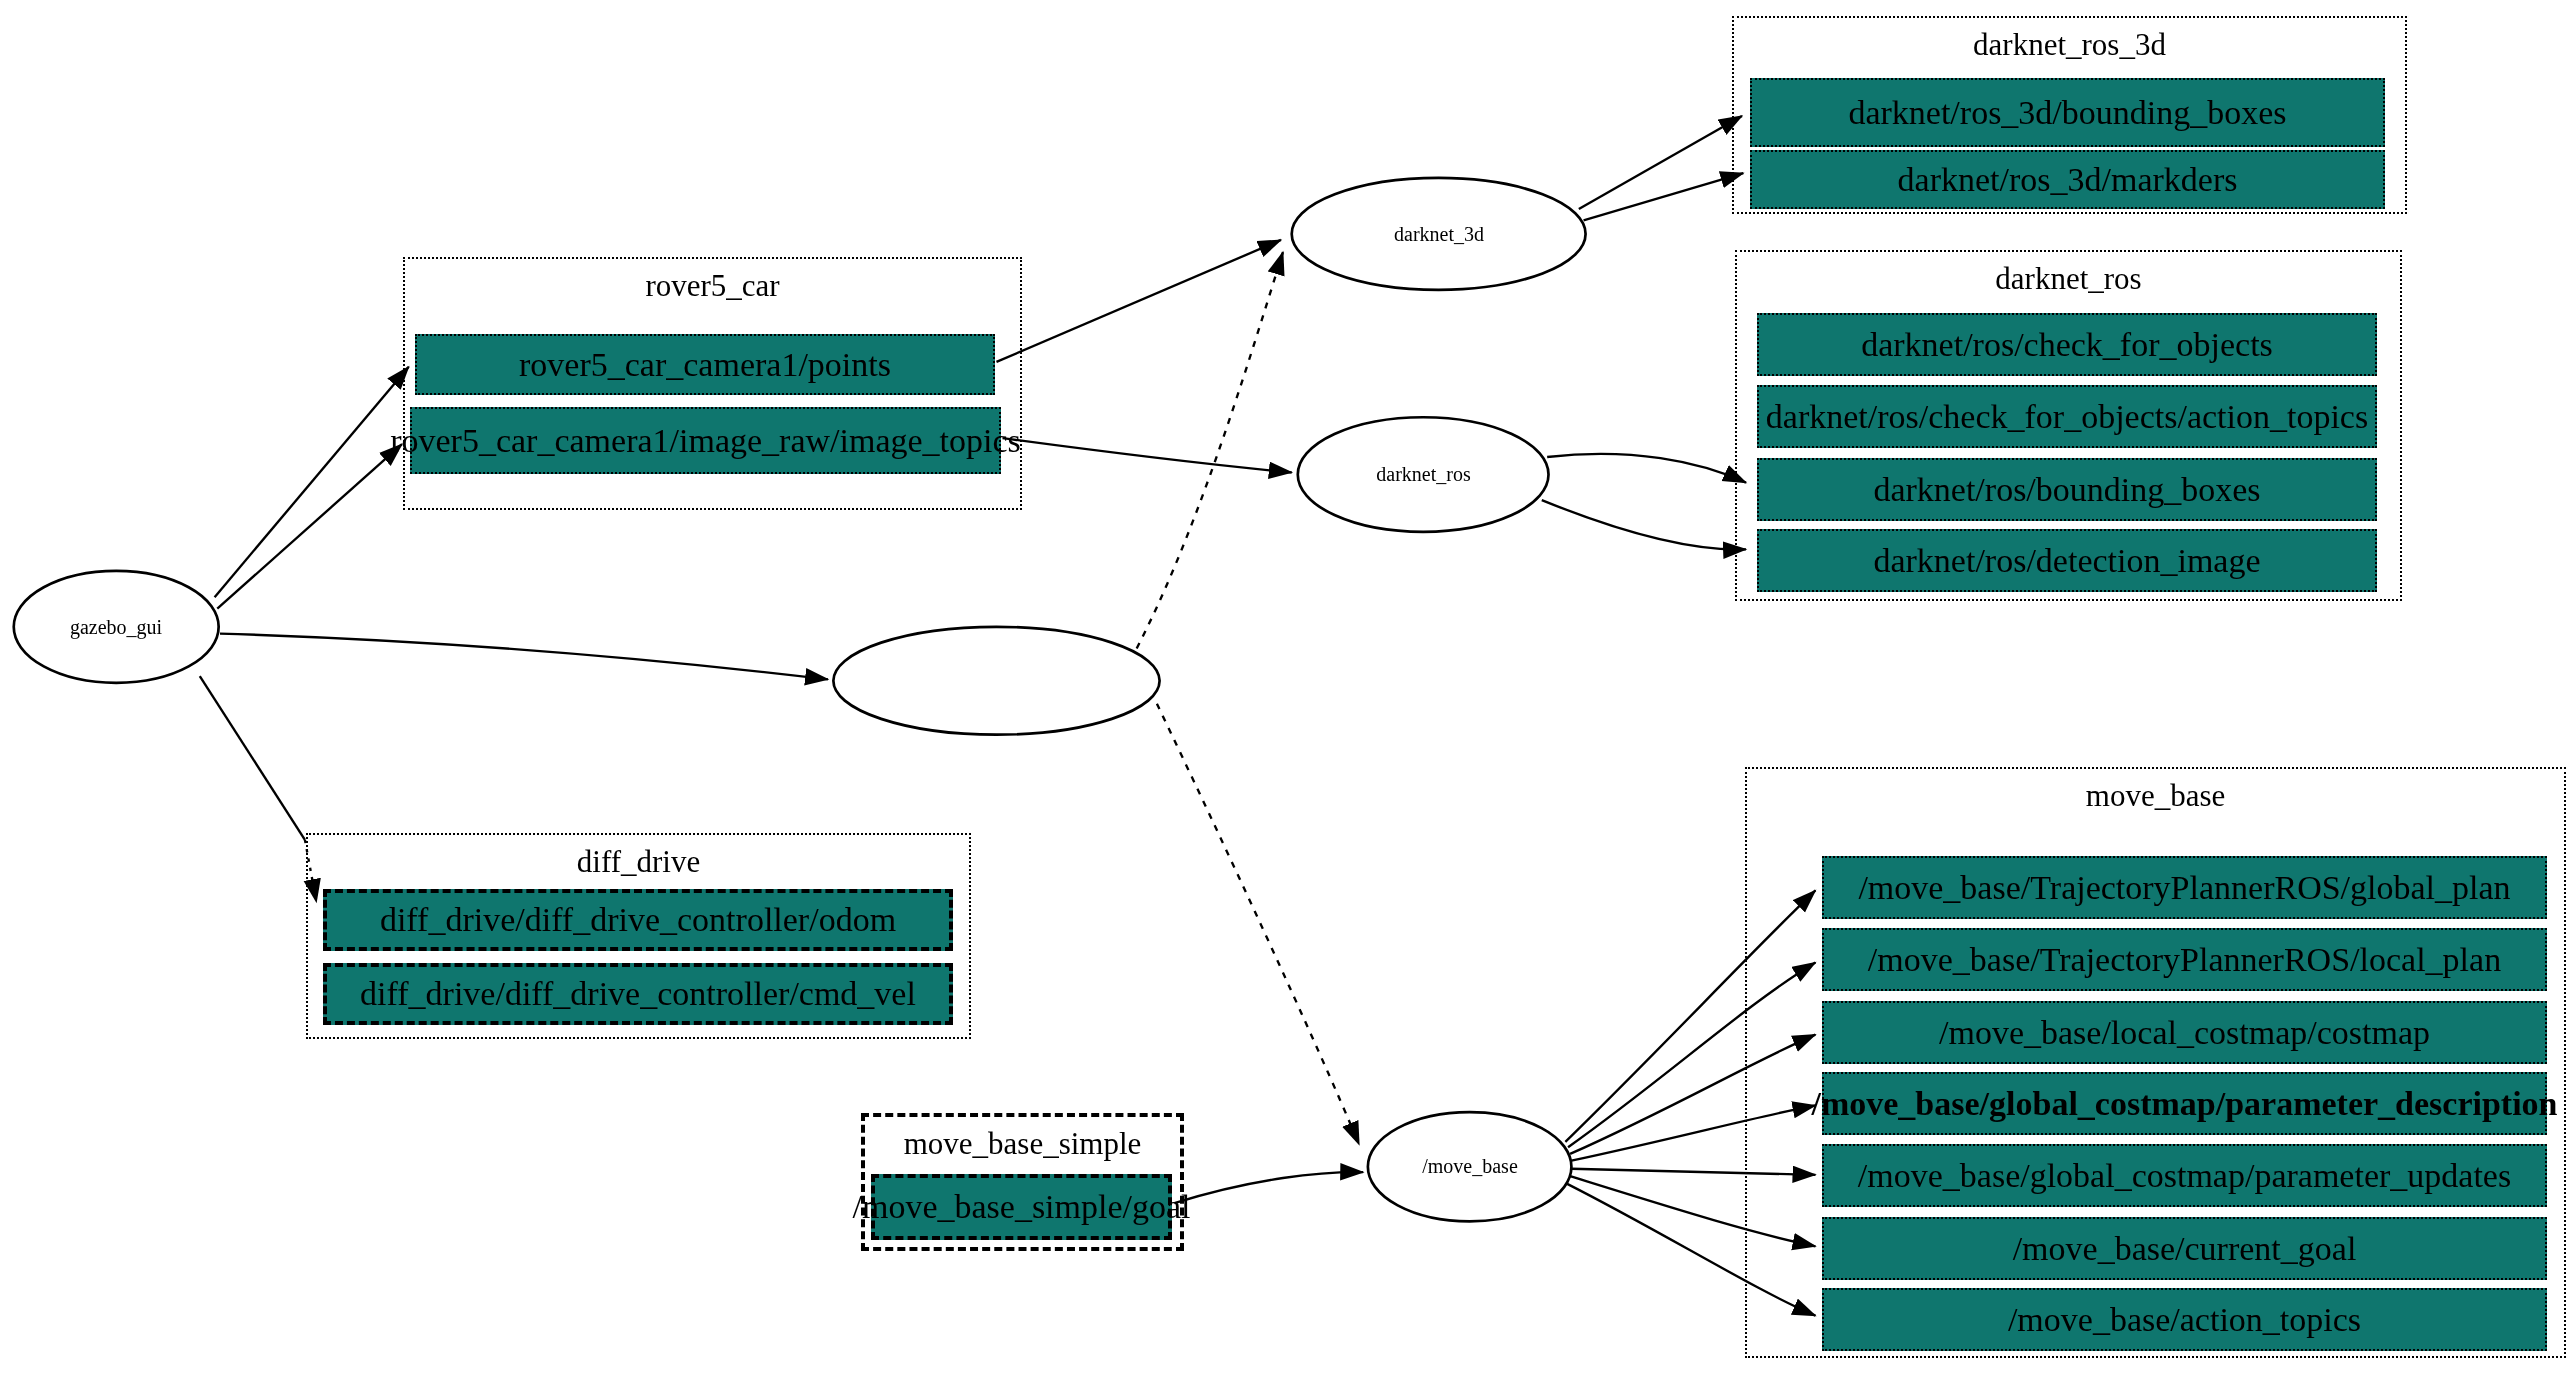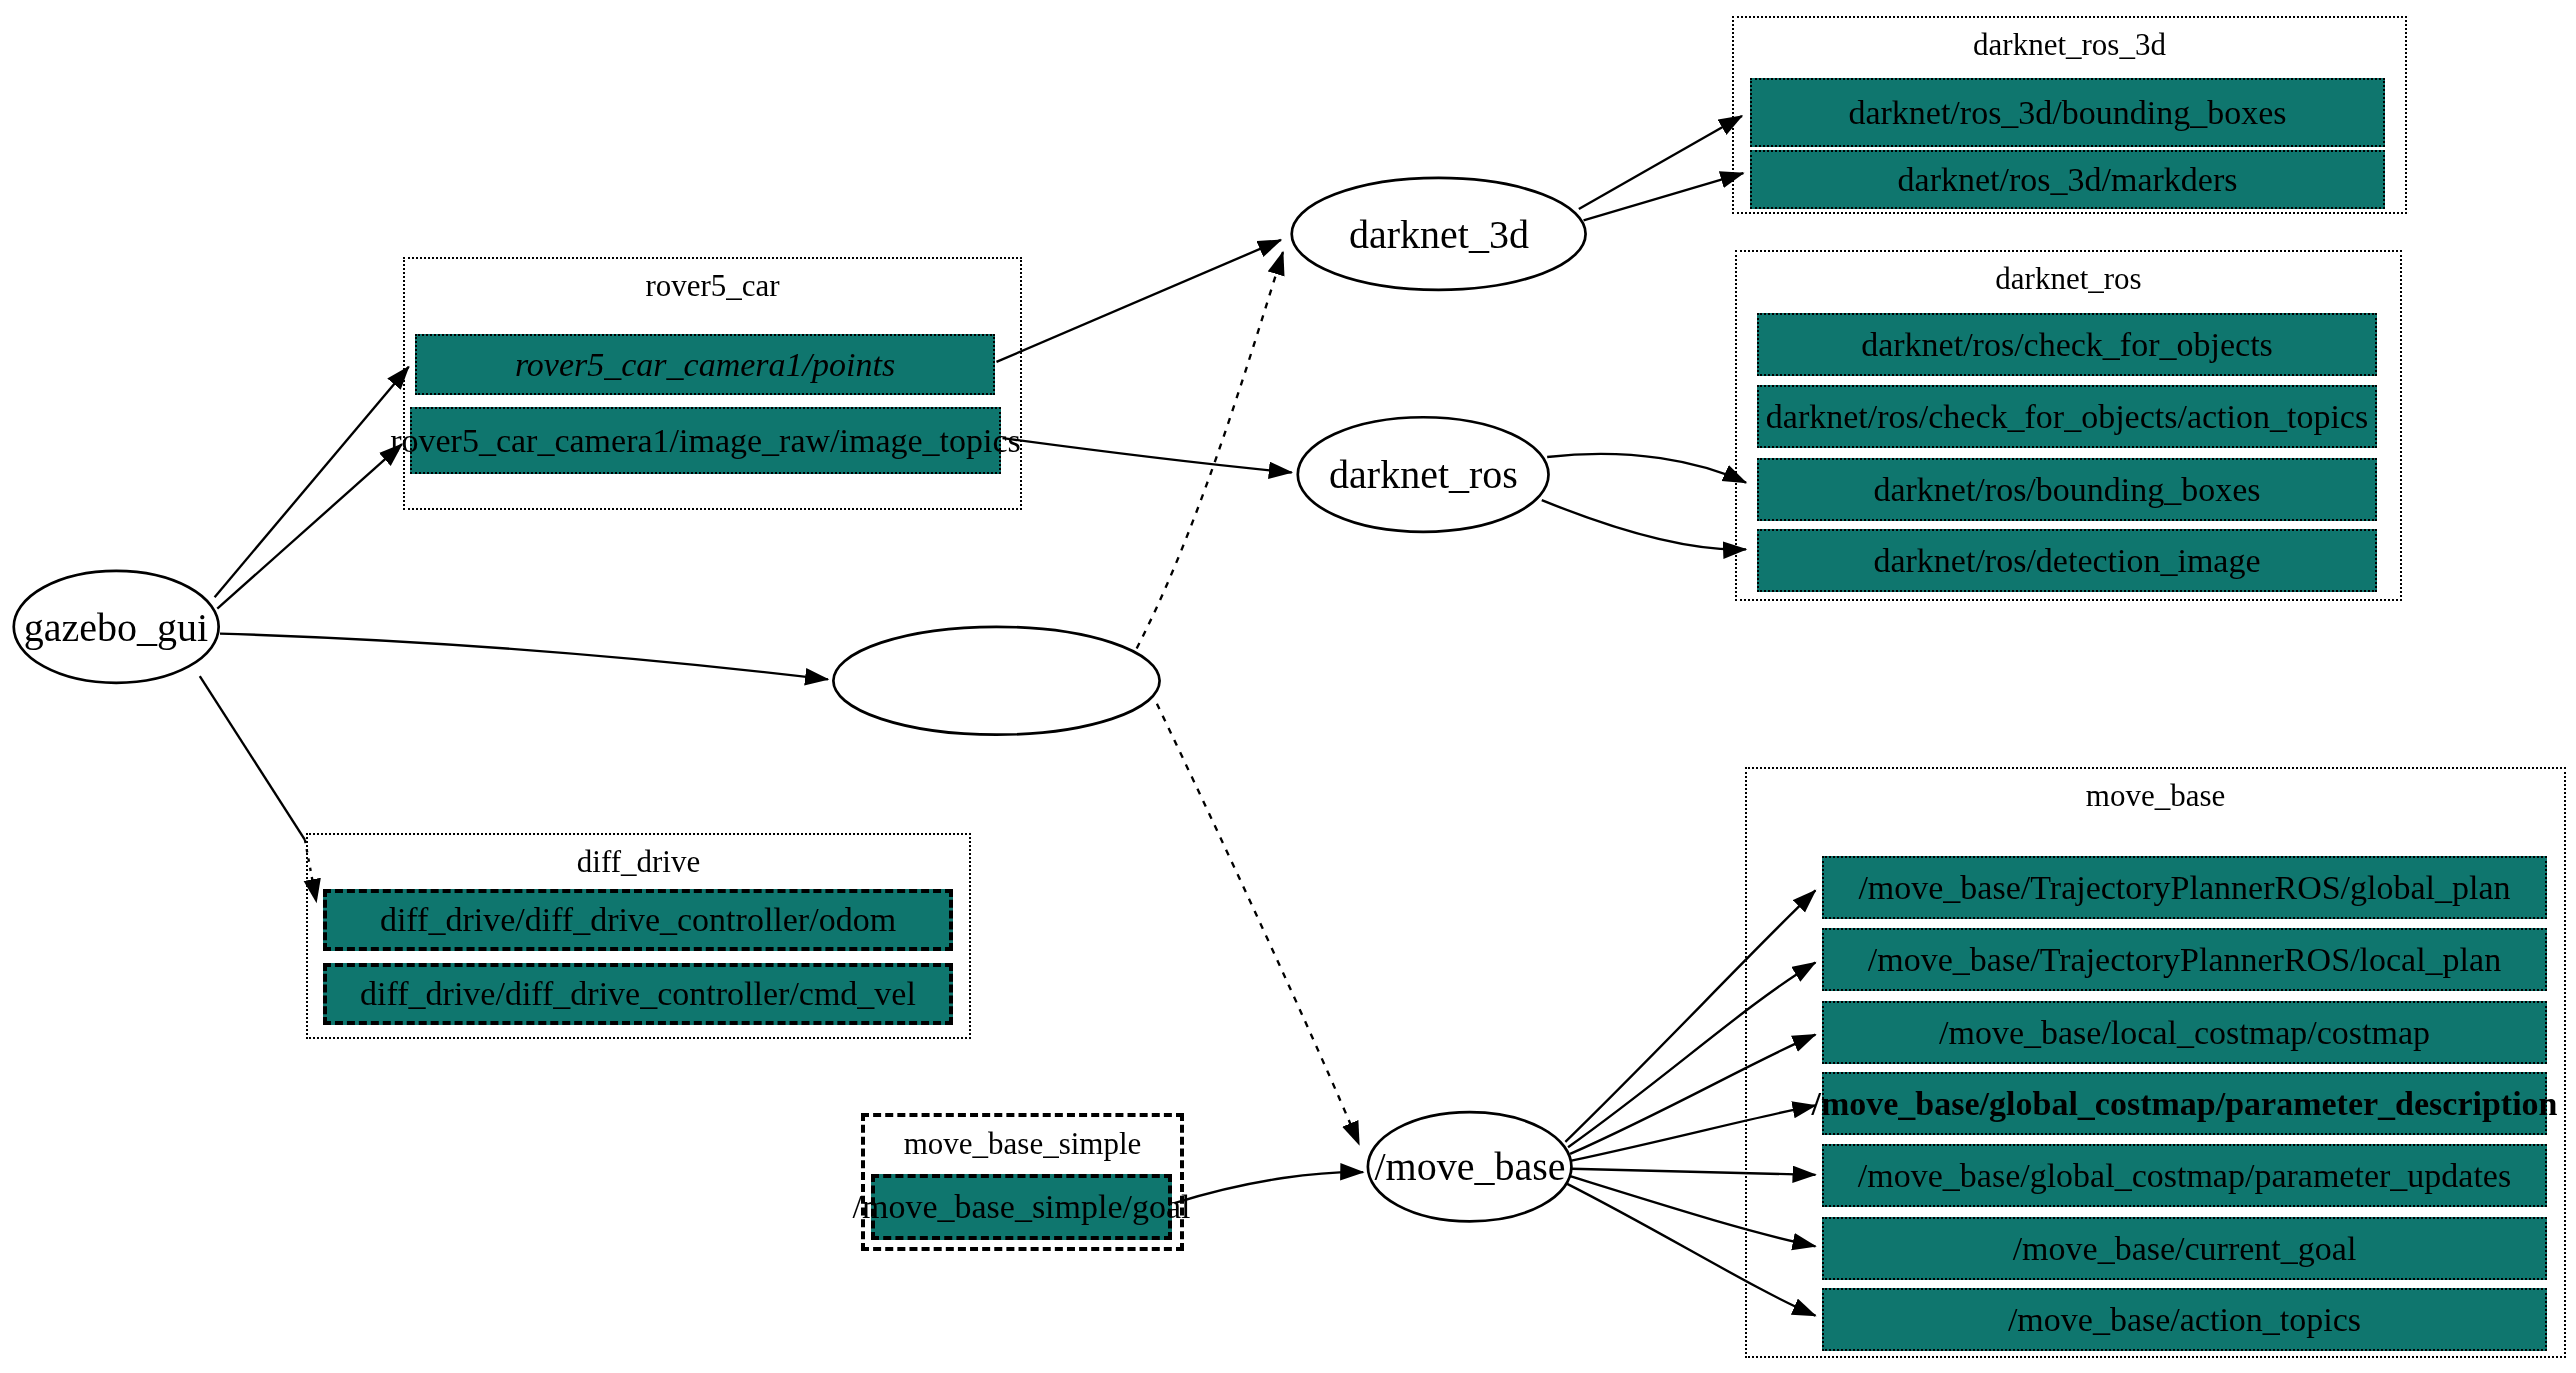--- a/index.html
+++ b/index.html
@@ -43,21 +43,21 @@
     font-size: 34px;
     white-space: nowrap;
     background: #0f766e;
   }
   .topic.big-dash { border: 4px dashed #000000; }
   .node-label {
     position: absolute;
     display: flex;
     align-items: center;
     justify-content: center;
-    font-size: 40px;
+    font-size: 20px;
     white-space: nowrap;
   }
   path.edge { fill: none; stroke: #000000; stroke-width: 3.5px; }
   path.edge.dashed { stroke-dasharray: 9 11; }
   path.edge.dotted { stroke-dasharray: 5 9; }
   ellipse.node-shape { fill: #ffffff; stroke: #000000; stroke-width: 4px; }
 </style>
 </head>
 <body>
 
@@ -95,21 +95,21 @@
     <path class="edge" d="M 2329 1712 C 2480 1645 2600 1575 2693 1535" marker-end="url(#arr)"></path>
     <path class="edge" d="M 2331 1722 C 2490 1688 2600 1658 2693 1640" marker-end="url(#arr)"></path>
     <path class="edge" d="M 2331 1734 C 2490 1738 2600 1741 2693 1743" marker-end="url(#arr)"></path>
     <path class="edge" d="M 2329 1745 C 2480 1792 2600 1830 2693 1849" marker-end="url(#arr)"></path>
     <path class="edge" d="M 2324 1756 C 2470 1830 2600 1912 2693 1952" marker-end="url(#arr)"></path>
   </svg>
 
   <div class="cluster" style="left:403px;top:257px;width:619px;height:253px;">
     <div class="cluster-title">rover5_car</div>
   </div>
-  <div class="topic" style="left:415px;top:334px;width:580px;height:61px;font-style:italic;">rover5_car_camera1/points</div>
+  <div class="topic" style="left:415px;top:334px;width:580px;height:61px;">rover5_car_camera1/points</div>
   <div class="topic" style="left:410px;top:407px;width:591px;height:67px;">rover5_car_camera1/image_raw/image_topics</div>
 
   <div class="cluster" style="left:1732px;top:16px;width:675px;height:198px;">
     <div class="cluster-title">darknet_ros_3d</div>
   </div>
   <div class="topic" style="left:1750px;top:78px;width:635px;height:69px;">darknet/ros_3d/bounding_boxes</div>
   <div class="topic" style="left:1750px;top:150px;width:635px;height:59px;">darknet/ros_3d/markders</div>
 
   <div class="cluster" style="left:1735px;top:250px;width:667px;height:351px;">
     <div class="cluster-title">darknet_ros</div>

